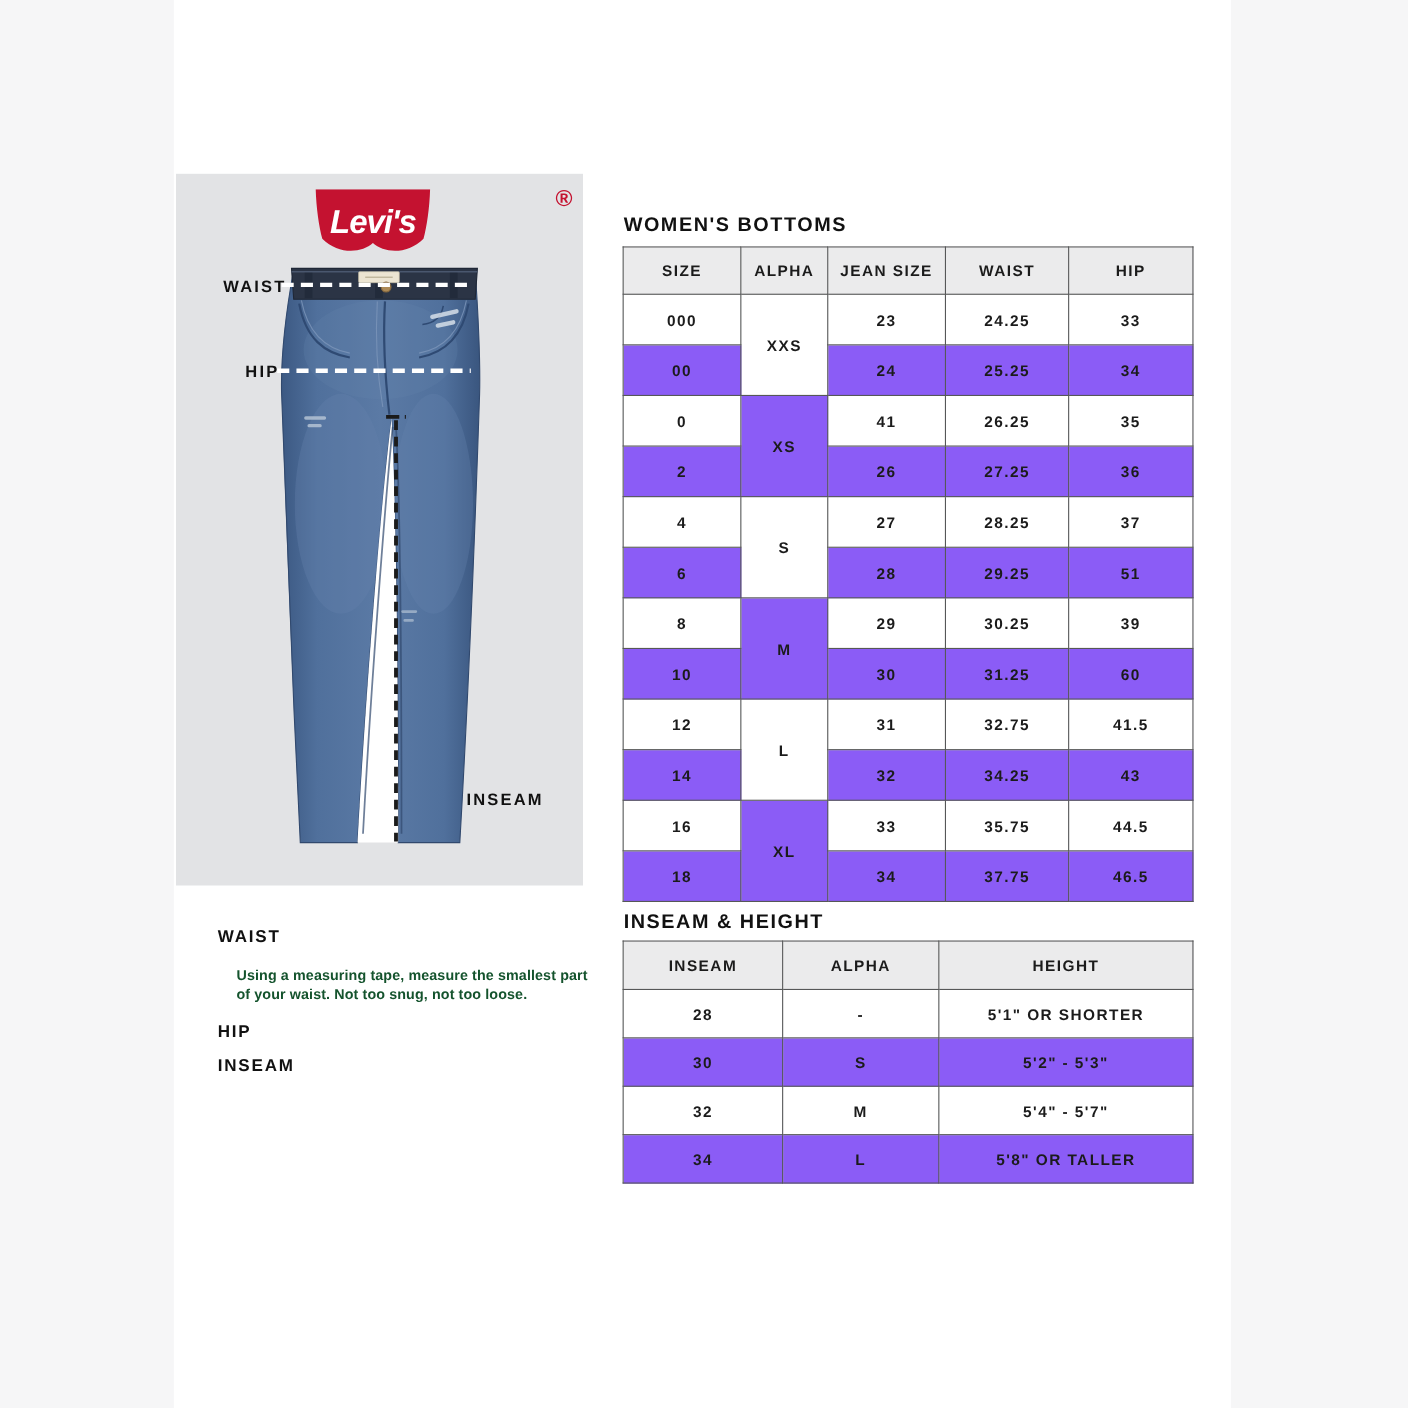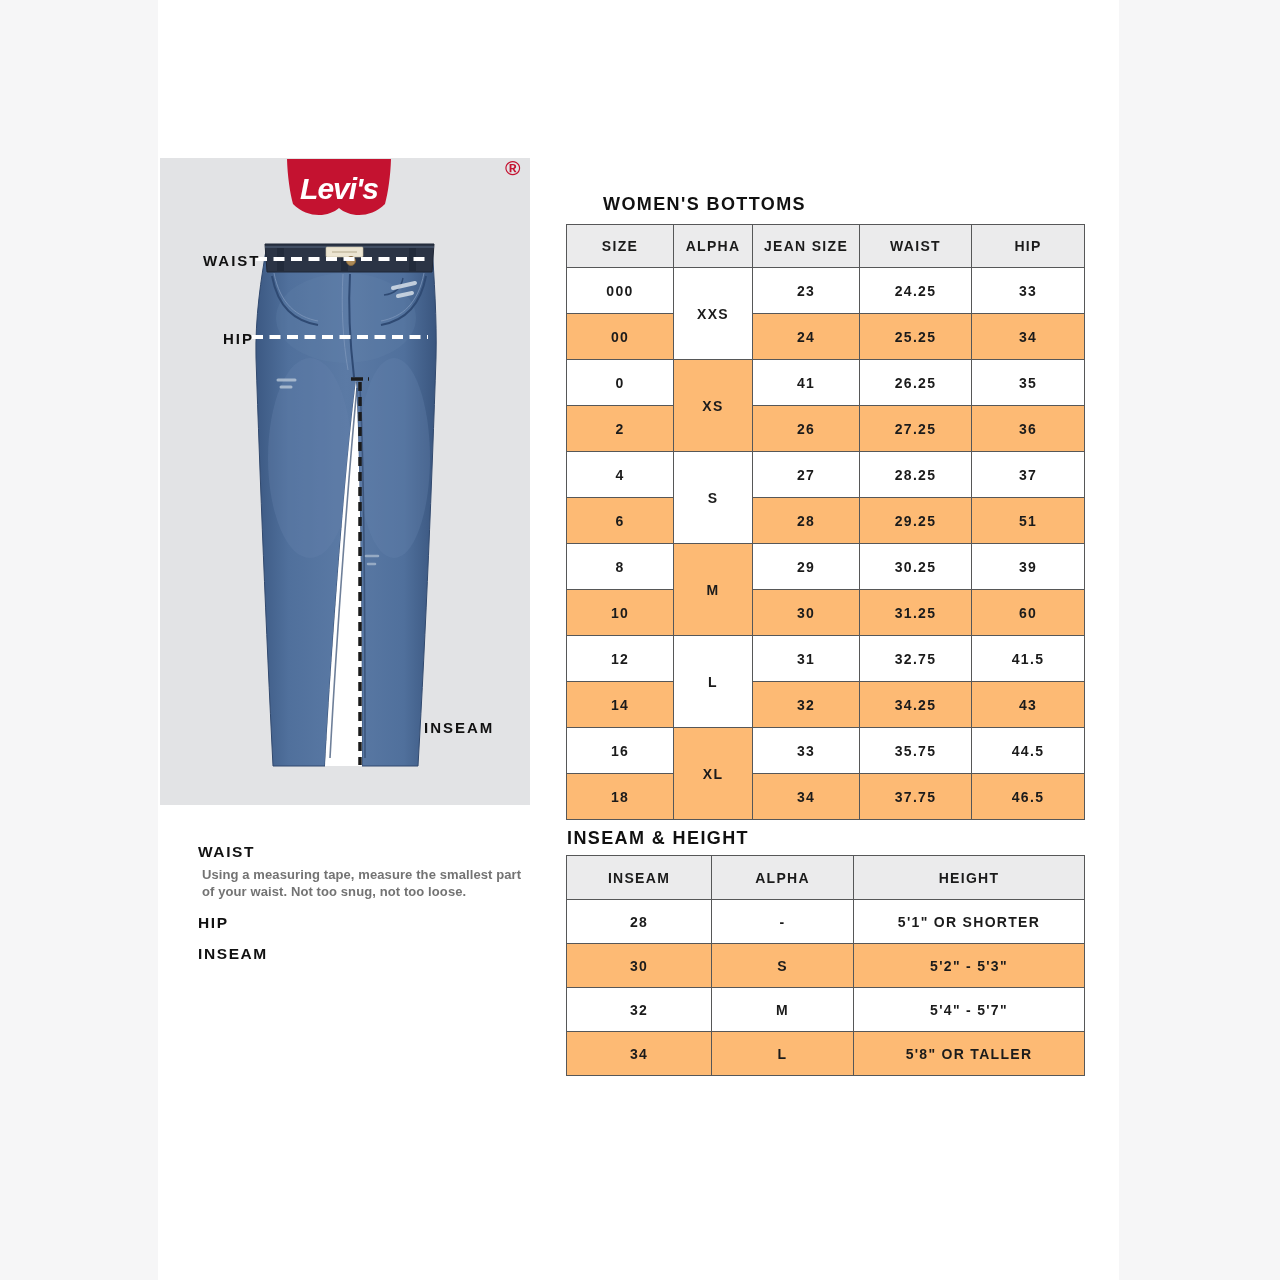--- a/index.html
+++ b/index.html
@@ -2,63 +2,63 @@
 <html><head>
 <meta charset="utf-8">
 <style>
   html,body{margin:0;padding:0;background:#f6f6f7;}
   .canvas{
     position:relative;width:1280px;height:1280px;overflow:hidden;
     background:#f6f6f7;font-family:"Liberation Sans",sans-serif;color:#161616;
   }
   .white-strip{position:absolute;left:158px;top:0;width:961px;height:1280px;background:#ffffff;}
   .panel{position:absolute;left:160px;top:158px;width:370px;height:647px;background:#e2e3e5;}
-  .logo-wrap{position:absolute;left:125px;top:1px;width:120px;height:64px;}
+  .logo-wrap{position:absolute;left:125px;top:14px;width:120px;height:64px;}
   .reg-mark{
     position:absolute;left:220px;top:-2px;font-size:21px;font-weight:700;
     line-height:21px;
   }
   .measure-label{
     position:absolute;font-size:15px;font-weight:800;letter-spacing:2px;color:#111;
   }
   .lbl-waist{left:203px;top:252px;}
   .lbl-hip{left:223px;top:330px;}
   .lbl-inseam{left:424px;top:719px;}
 
   .right-col-title{
     position:absolute;left:567px;margin:0;font-size:18px;font-weight:800;
     letter-spacing:1.4px;color:#111;
   }
-  .t1-title{top:194px;margin-left:36px;}
+  .t1-title{top:194px;}
   .t2-title{top:828px;}
 
   table.size-table{
     position:absolute;left:566px;border-collapse:collapse;table-layout:fixed;
     background:#fff;
   }
   #wb-table{top:224px;width:518px;}
   #ih-table{top:855px;width:518px;}
   .size-table th,.size-table td{
     border:1px solid #565758;text-align:center;vertical-align:middle;
     font-size:14px;font-weight:700;letter-spacing:1.3px;color:#1b1b1b;padding:0;
   }
   .size-table th{background:#ebebec;}
   #wb-table thead tr{height:43px;padding-left:16px;}
   #wb-table tbody tr{height:46px;}
   #ih-table tr{height:44px;}
   .bg-white{background:#ffffff;}
-  .bg-gray{background:#fdba74;}
+  .bg-gray{background:#8b5cf6;}
 
   .instructions{position:absolute;left:198px;top:843px;width:354px;}
   .instr-block{margin:0 0 13px 0;}
   .instr-block h3{
     margin:0 0 5px 0;font-size:15.5px;font-weight:800;letter-spacing:1.6px;color:#111;
   }
   .instr-block p{
-    margin:4px;font-size:13px;font-weight:700;line-height:17.4px;color:#737373;
+    margin:17px;font-size:13px;font-weight:700;line-height:17.4px;color:#14532d;
     white-space:pre-line;letter-spacing:.1px;
   }
 </style>
 </head>
 <body>
 
 <div class="canvas">
   <div class="white-strip"></div>
 
   <div class="panel">

